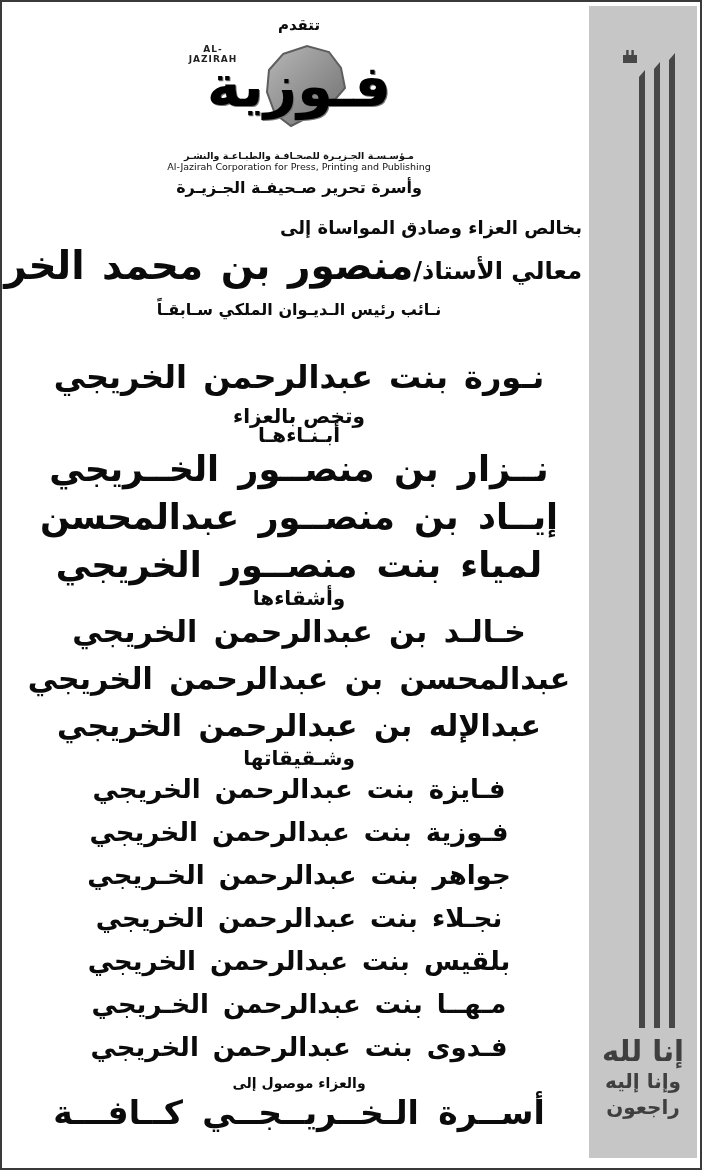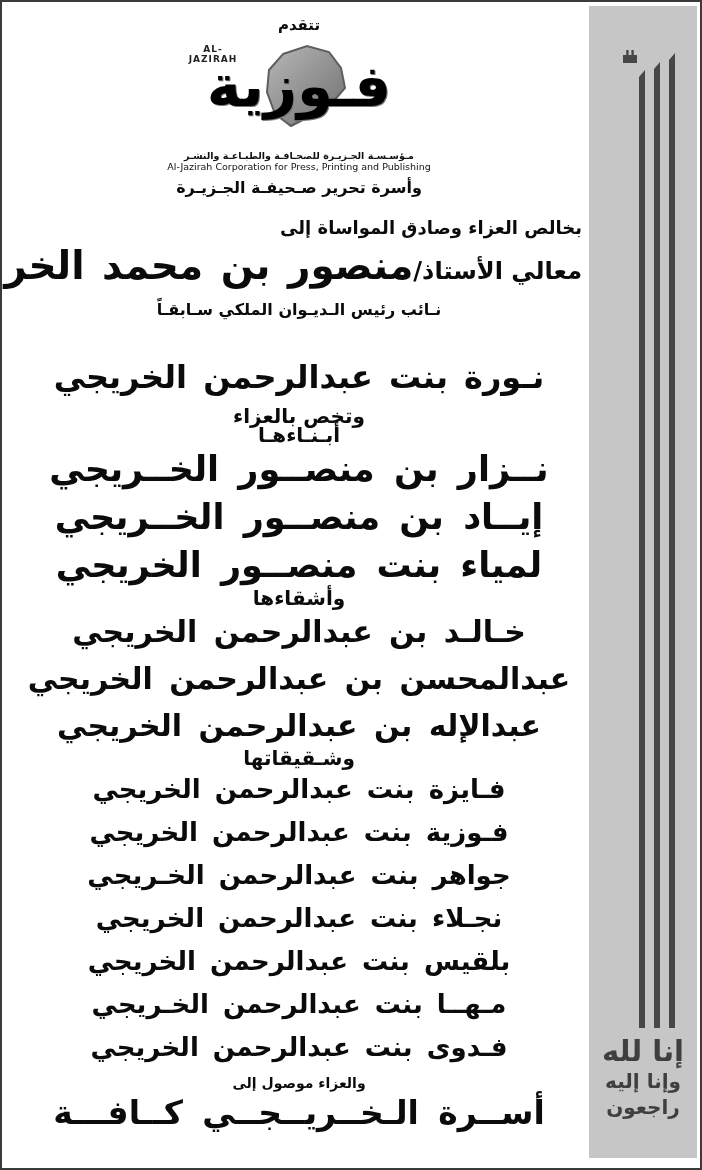--- a/index.html
+++ b/index.html
@@ -109,21 +109,21 @@
     </div>
     <div class="deputy">نـائب رئيس الـديـوان الملكي سـابقـاً</div>
 
     <div class="deceased-name">نـورة بنت عبدالرحمن الخريجي</div>
 
     <div class="small-label mt6">وتخص بالعزاء</div>
 
     <div class="sons">
       <div class="small-label">أبـنـاءهـا</div>
       <div class="name-l">نــزار بن منصــور الخــريجي</div>
-      <div class="name-l">إيــاد بن منصــور الخــريجي</div>
+      <div class="name-l">إيــاد بن منصــور عبدالمحسن</div>
       <div class="name-l">لمياء بنت منصــور الخريجي</div>
     </div>
 
     <div class="brothers">
       <div class="small-label">وأشقاءها</div>
       <div class="name-l">خـالـد بن عبدالرحمن الخريجي</div>
       <div class="name-l">عبدالمحسن بن عبدالرحمن الخريجي</div>
       <div class="name-l">عبدالإله بن عبدالرحمن الخريجي</div>
     </div>
 

